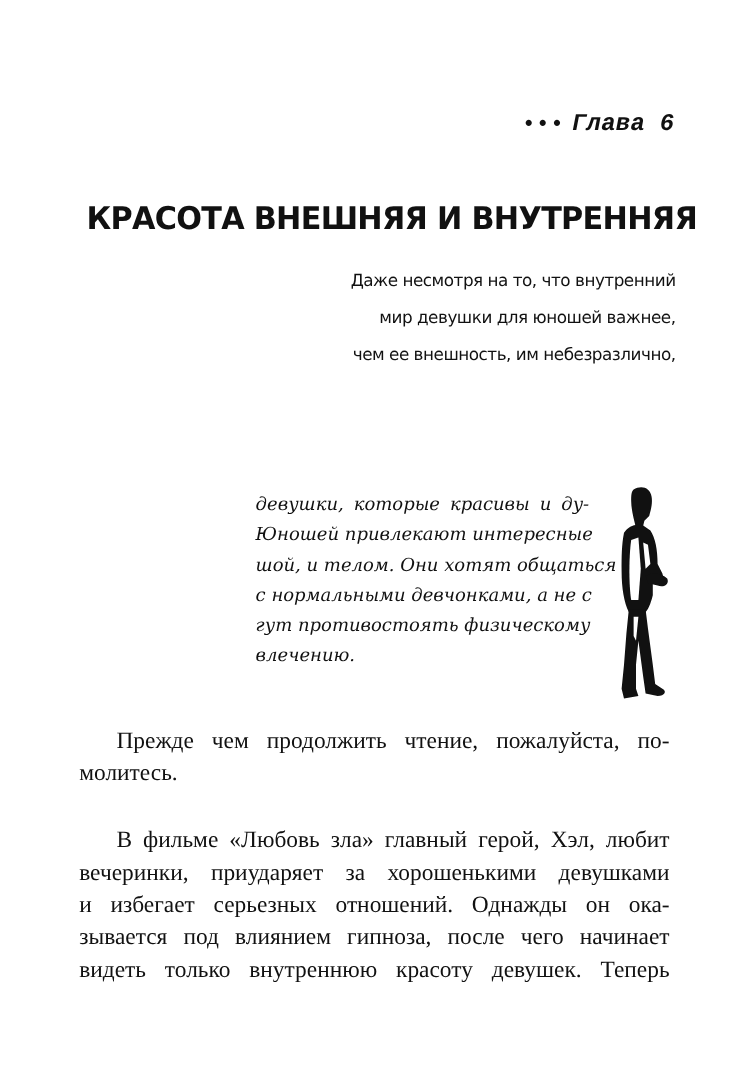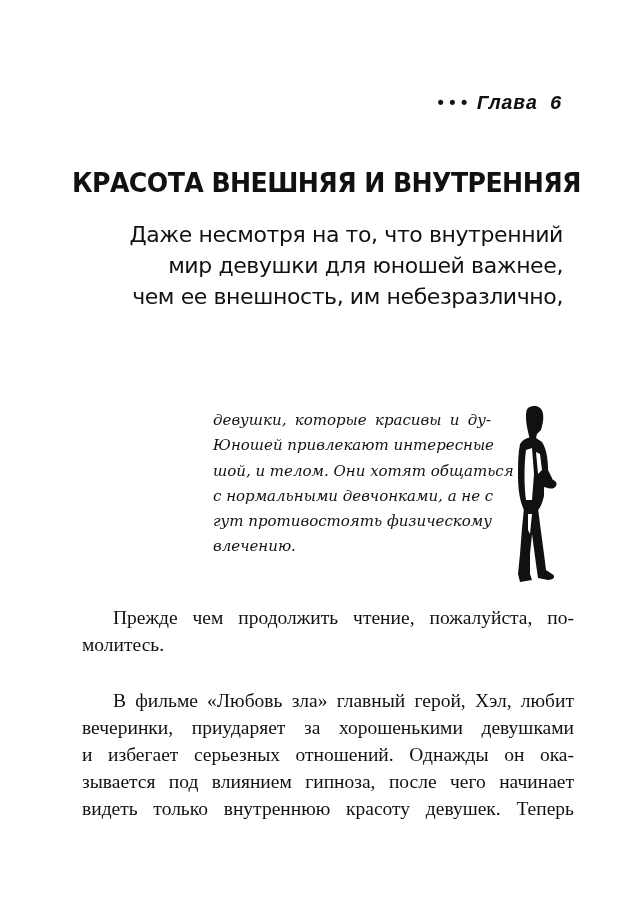--- a/index.html
+++ b/index.html
@@ -44,21 +44,21 @@
       transform: scaleX(0.97);
       transform-origin: left top;
     }
     .subtitle {
       position: absolute;
       right: 64px;
       top: 219px;
       width: 520px;
       text-align: right;
       font-family: "DejaVu Sans", sans-serif;
-      font-size: 22px;
+      font-size: 14px;
       line-height: 31px;
       letter-spacing: -0.4px;
     }
     .subtitle div { white-space: nowrap; }
     .quote-box {
       position: absolute;
       left: 213px;
       top: 408px;
       width: 278px;
       font-family: "DejaVu Serif", serif;
@@ -74,21 +74,21 @@
     .quote-box div.last { text-align-last: left; }
     .figure {
       position: absolute;
       left: 508px;
       top: 404px;
       width: 54px;
       height: 180px;
     }
     .body-text {
       position: absolute;
-      left: 82px;
+      left: 66px;
       width: 492px;
       font-family: "Liberation Serif", serif;
       font-size: 19.5px;
       line-height: 27px;
     }
     .body-text div {
       white-space: nowrap;
       text-align: justify;
       text-align-last: justify;
     }

